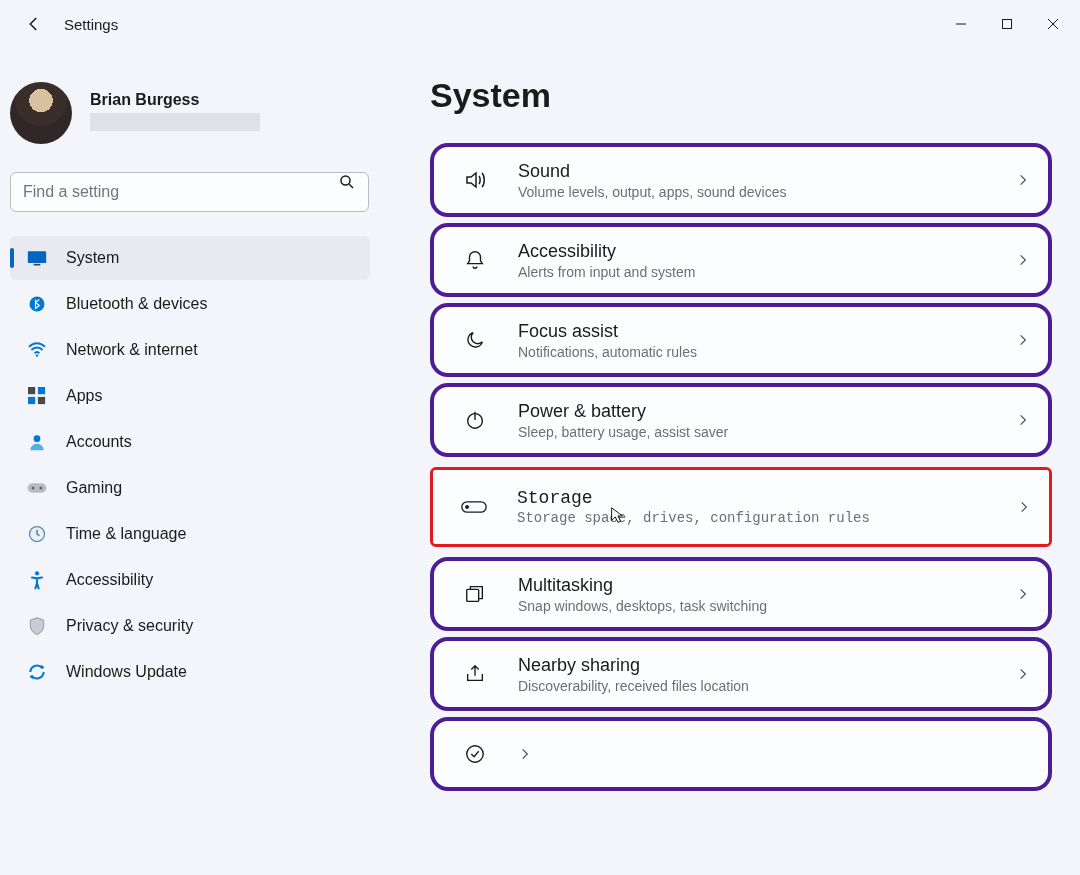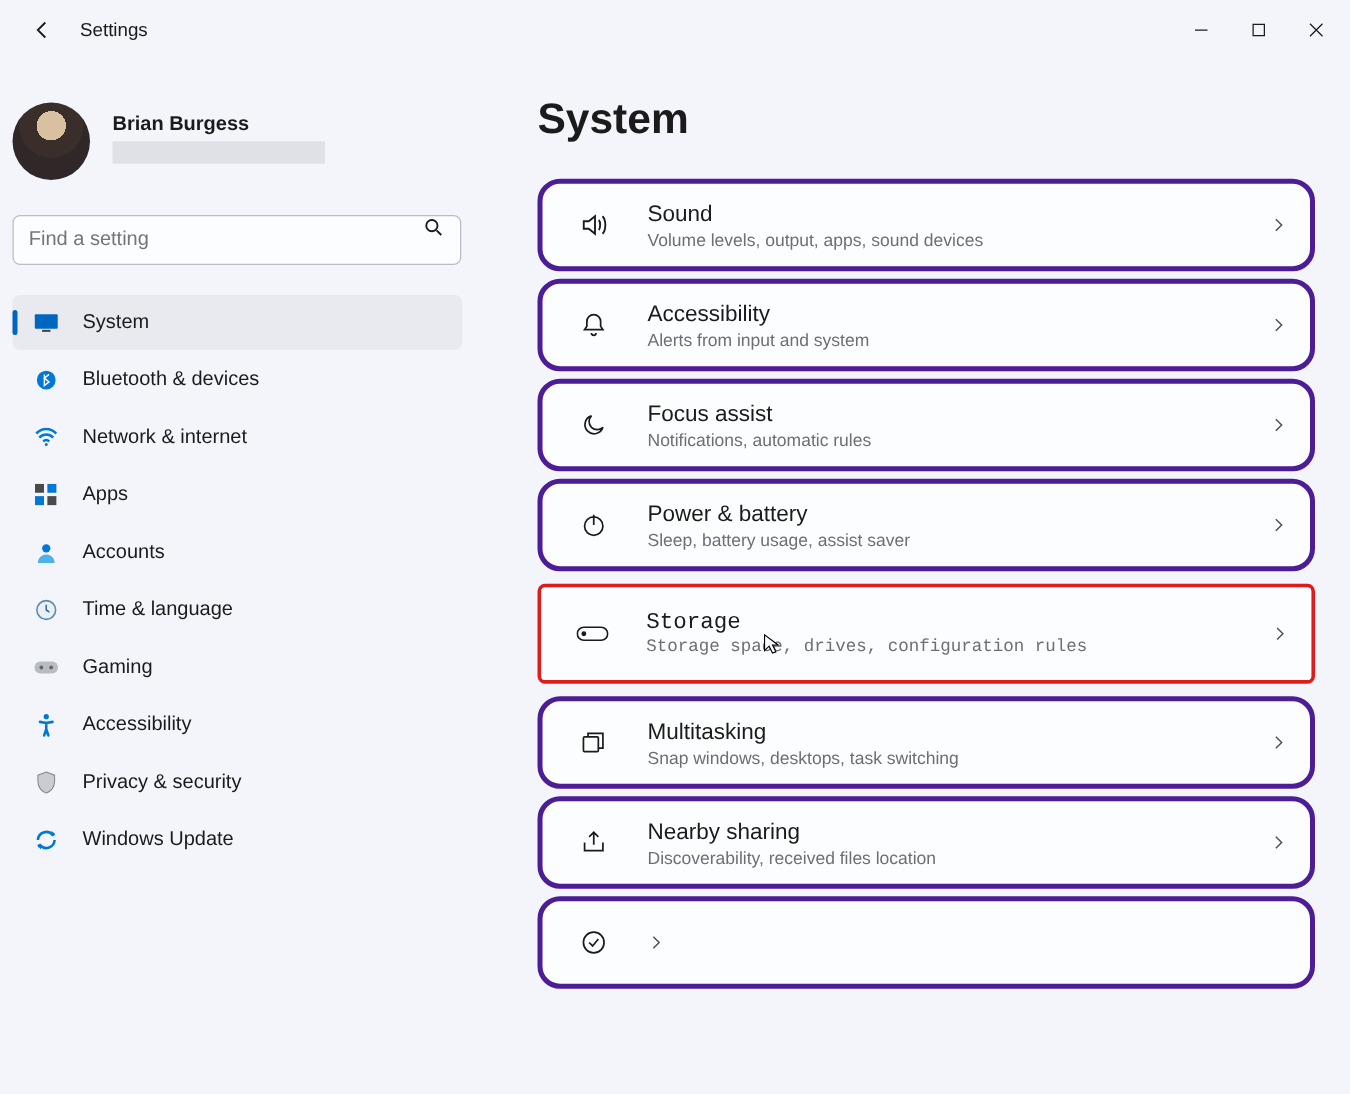--- a/index.html
+++ b/index.html
@@ -198,36 +198,36 @@
         <span class="nav-icon">
           <svg width="20" height="20" viewBox="0 0 24 24">
               <circle cx="12" cy="8" r="4" fill="#0078d4"></circle>
               <path d="M4 22c0-5 4-8 8-8s8 3 8 8z" fill="#50b0e8"></path>
             </svg>
         </span>
         <span>Accounts</span>
       </div>
       <div class="nav-item">
         <span class="nav-icon">
-          <svg width="20" height="20" viewBox="0 0 24 24">
-              <circle cx="12" cy="12" r="9" fill="#e8f0f8" stroke="#5a8bb0" stroke-width="1.5"></circle>
-              <path d="M12 7v5l3 2" stroke="#3a6a90" stroke-width="1.5" fill="none"></path>
-            </svg>
-        </span>
-        <span>Time &amp; language</span>
-      </div>
-      <div class="nav-item">
-        <span class="nav-icon">
           <svg width="22" height="16" viewBox="0 0 28 18">
               <rect x="2" y="3" width="24" height="12" rx="6" fill="#b8bcc4"></rect>
               <circle cx="9" cy="9" r="2" fill="#666"></circle>
               <circle cx="19" cy="9" r="2" fill="#666"></circle>
             </svg>
         </span>
         <span>Gaming</span>
+      </div>
+      <div class="nav-item">
+        <span class="nav-icon">
+          <svg width="20" height="20" viewBox="0 0 24 24">
+              <circle cx="12" cy="12" r="9" fill="#e8f0f8" stroke="#5a8bb0" stroke-width="1.5"></circle>
+              <path d="M12 7v5l3 2" stroke="#3a6a90" stroke-width="1.5" fill="none"></path>
+            </svg>
+        </span>
+        <span>Time &amp; language</span>
       </div>
       <div class="nav-item">
         <span class="nav-icon">
           <svg width="20" height="20" viewBox="0 0 24 24">
               <circle cx="12" cy="4" r="2.5" fill="#0078d4"></circle>
               <path d="M6 9l6 1 6-1M12 10v6M10 22l2-6 2 6" stroke="#0078d4" stroke-width="2.5" fill="none" stroke-linecap="round"></path>
             </svg>
         </span>
         <span>Accessibility</span>
       </div>

